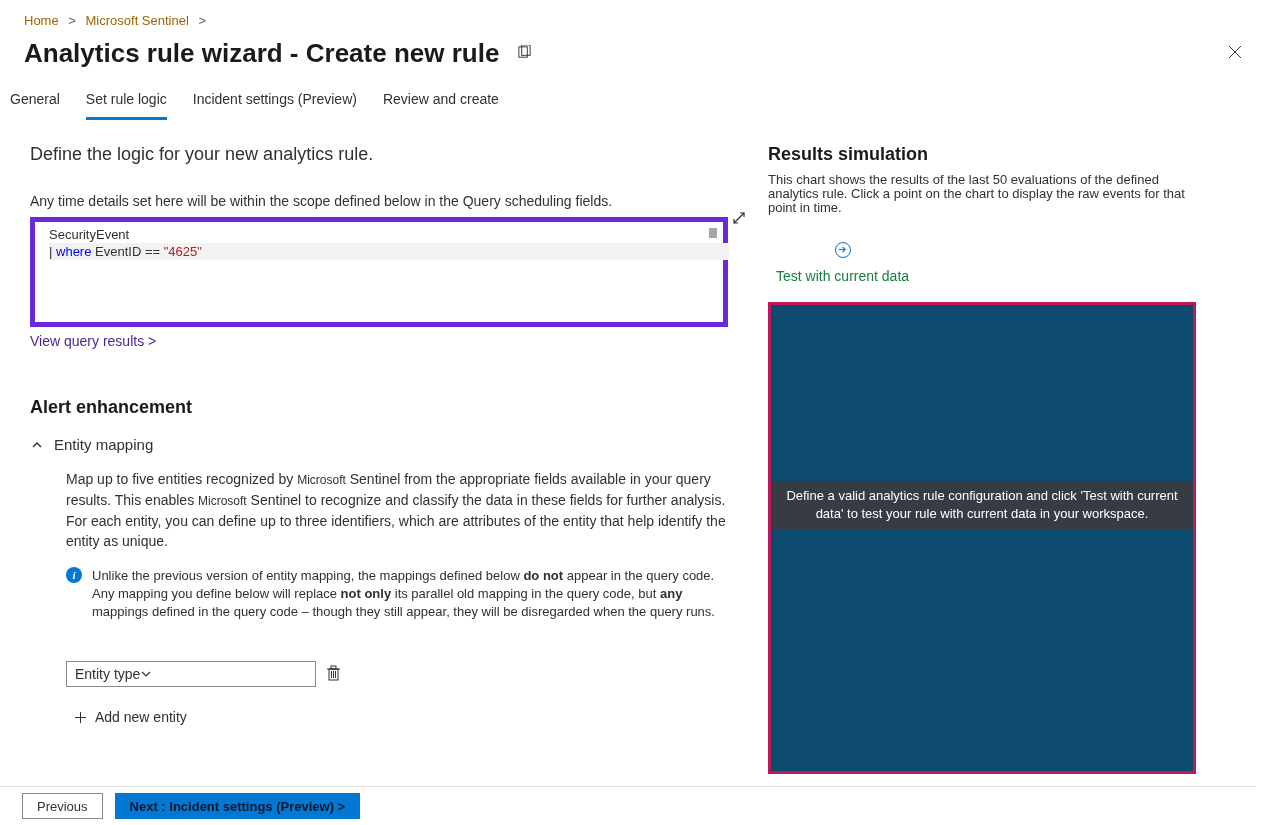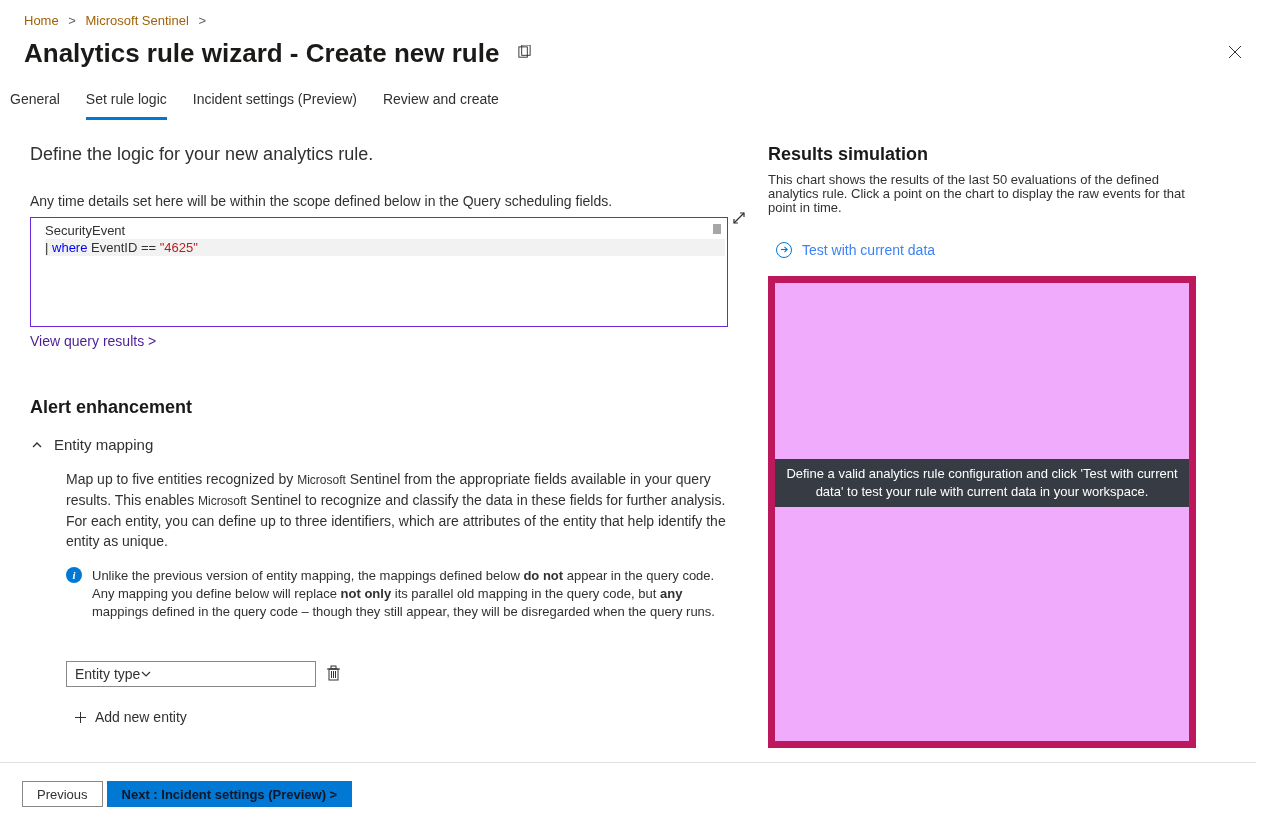--- a/index.html
+++ b/index.html
@@ -15,45 +15,45 @@
 .tab { padding: 8px 0 10px 0; color: #323130; cursor: pointer; font-size: 14px; border-bottom: 2px solid transparent; }
 .tab.active { border-bottom: 3px solid #0078d4; font-weight: 400; }
 .main { display: flex; padding: 24px 0 0 30px; gap: 38px; height: calc(100% - 170px); overflow: hidden; }
 .left-col { width: 700px; }
 .right-col { width: 430px; }
 .intro { font-size: 18px; color: #323130; margin-bottom: 28px; }
 .field-label { font-size: 14px; color: #323130; margin-bottom: 2px; }
 .field-help { font-size: 14px; color: #323130; margin-bottom: 8px; }
 .query-wrap { position: relative; }
 .expand-icon { position: absolute; right: -16px; top: -6px; cursor: pointer; color: #323130; }
-.code-editor { border: 1px solid #6d28d9; width: 698px; height: 110px; font-family: Consolas, monospace; font-size: 13px; padding: 4px 0 4px 14px; line-height: 17px; position: relative; background: #fff; }
+.code-editor { border: 5px solid #6d28d9; width: 698px; height: 110px; font-family: Consolas, monospace; font-size: 13px; padding: 4px 0 4px 14px; line-height: 17px; position: relative; background: #fff; }
 .code-line { white-space: pre; }
 .code-line.hl { background: #f2f2f2; width: 680px; }
 .kw { color: #0000ff; }
 .str { color: #b22222; }
 .code-scroll-ind { position: absolute; right: 6px; top: 6px; width: 8px; height: 10px; background: #a6a6a6; }
 .view-results { color: #4c1d95; font-size: 14px; cursor: pointer; margin-top: 6px; display: inline-block; }
 .section-title { font-size: 18px; font-weight: 600; margin-top: 48px; margin-bottom: 18px; color: #1b1a19; }
 .collapsible { display: flex; align-items: center; gap: 10px; cursor: pointer; margin-bottom: 16px; }
 .collapsible .chev { display: inline-flex; }
 .collapsible-label { font-size: 15px; color: #323130; }
 .entity-desc { font-size: 14px; color: #323130; line-height: 20px; margin-left: 36px; margin-bottom: 16px; max-width: 660px; }
 .info-box { display: flex; gap: 10px; margin-left: 36px; max-width: 660px; font-size: 13px; color: #323130; line-height: 18px; }
 .info-icon { flex-shrink: 0; width: 16px; height: 16px; background: #0078d4; border-radius: 50%; color: #fff; display: inline-flex; align-items: center; justify-content: center; font-size: 11px; font-weight: 700; font-style: italic; font-family: Georgia, serif; }
 .entity-row { display: flex; align-items: center; gap: 10px; margin-left: 36px; margin-top: 40px; }
 .entity-select { width: 250px; height: 26px; border: 1px solid #8a8886; background: #fff; display: flex; align-items: center; padding: 0 8px; cursor: pointer; font-size: 14px; color: #323130; }
 .trash-icon { cursor: pointer; color: #323130; }
 .add-entity { display: flex; align-items: center; gap: 8px; margin-left: 44px; margin-top: 22px; cursor: pointer; color: #323130; font-size: 14px; }
 .right-title { font-size: 18px; font-weight: 600; color: #1b1a19; margin-bottom: 8px; }
 .right-desc { font-size: 13px; color: #323130; line-height: 14px; margin-bottom: 26px; max-width: 420px; }
-.test-link { display: inline-flex; align-items: center; gap: 10px; color: #3b82f6; font-size: 14px; cursor: pointer; margin-bottom: 18px; margin-left: 8px; }
+.test-link { display: inline-flex; align-items: center; gap: 10px; color: #15803d; font-size: 14px; cursor: pointer; margin-bottom: 18px; margin-left: 8px; flex-direction: column; }
 .test-link .circ { width: 16px; height: 16px; border: 1.4px solid #0078d4; border-radius: 50%; display: inline-flex; align-items: center; justify-content: center; color: #0078d4; }
-.chart-box { width: 428px; height: 472px; border: 7px solid #be185d; position: relative; background: #f0abfc; }
+.chart-box { width: 428px; height: 472px; border: 3px solid #be185d; position: relative; background: #0c4a6e; }
 .chart-banner { position: absolute; top: 176px; left: 0; right: 0; background: #373B44; color: #fff; font-size: 13px; text-align: center; padding: 6px 10px; line-height: 18px; }
-.footer { position: absolute; bottom: 0; left: 0; right: 16px; border-top: 1px solid #e1dfdd; padding: 18px 22px; display: flex; gap: 4px; background: #fff; }
+.footer { position: absolute; bottom: 0; left: 0; right: 16px; border-top: 1px solid #e1dfdd; padding: 6px 22px; display: flex; gap: 12px; background: #fff; }
 .btn { height: 26px; padding: 0 14px; font-size: 13px; cursor: pointer; border: 1px solid #8a8886; background: #fff; color: #323130; }
 .btn.primary { background: #0078d4; border-color: #0078d4; color: #0f172a; font-weight: 700; }
 .bold-u { font-weight: 700; }
 </style>
 </head>
 <body>
 
 <div class="breadcrumb">
   <a href="#">Home</a>
   <span class="sep">&gt;</span>

